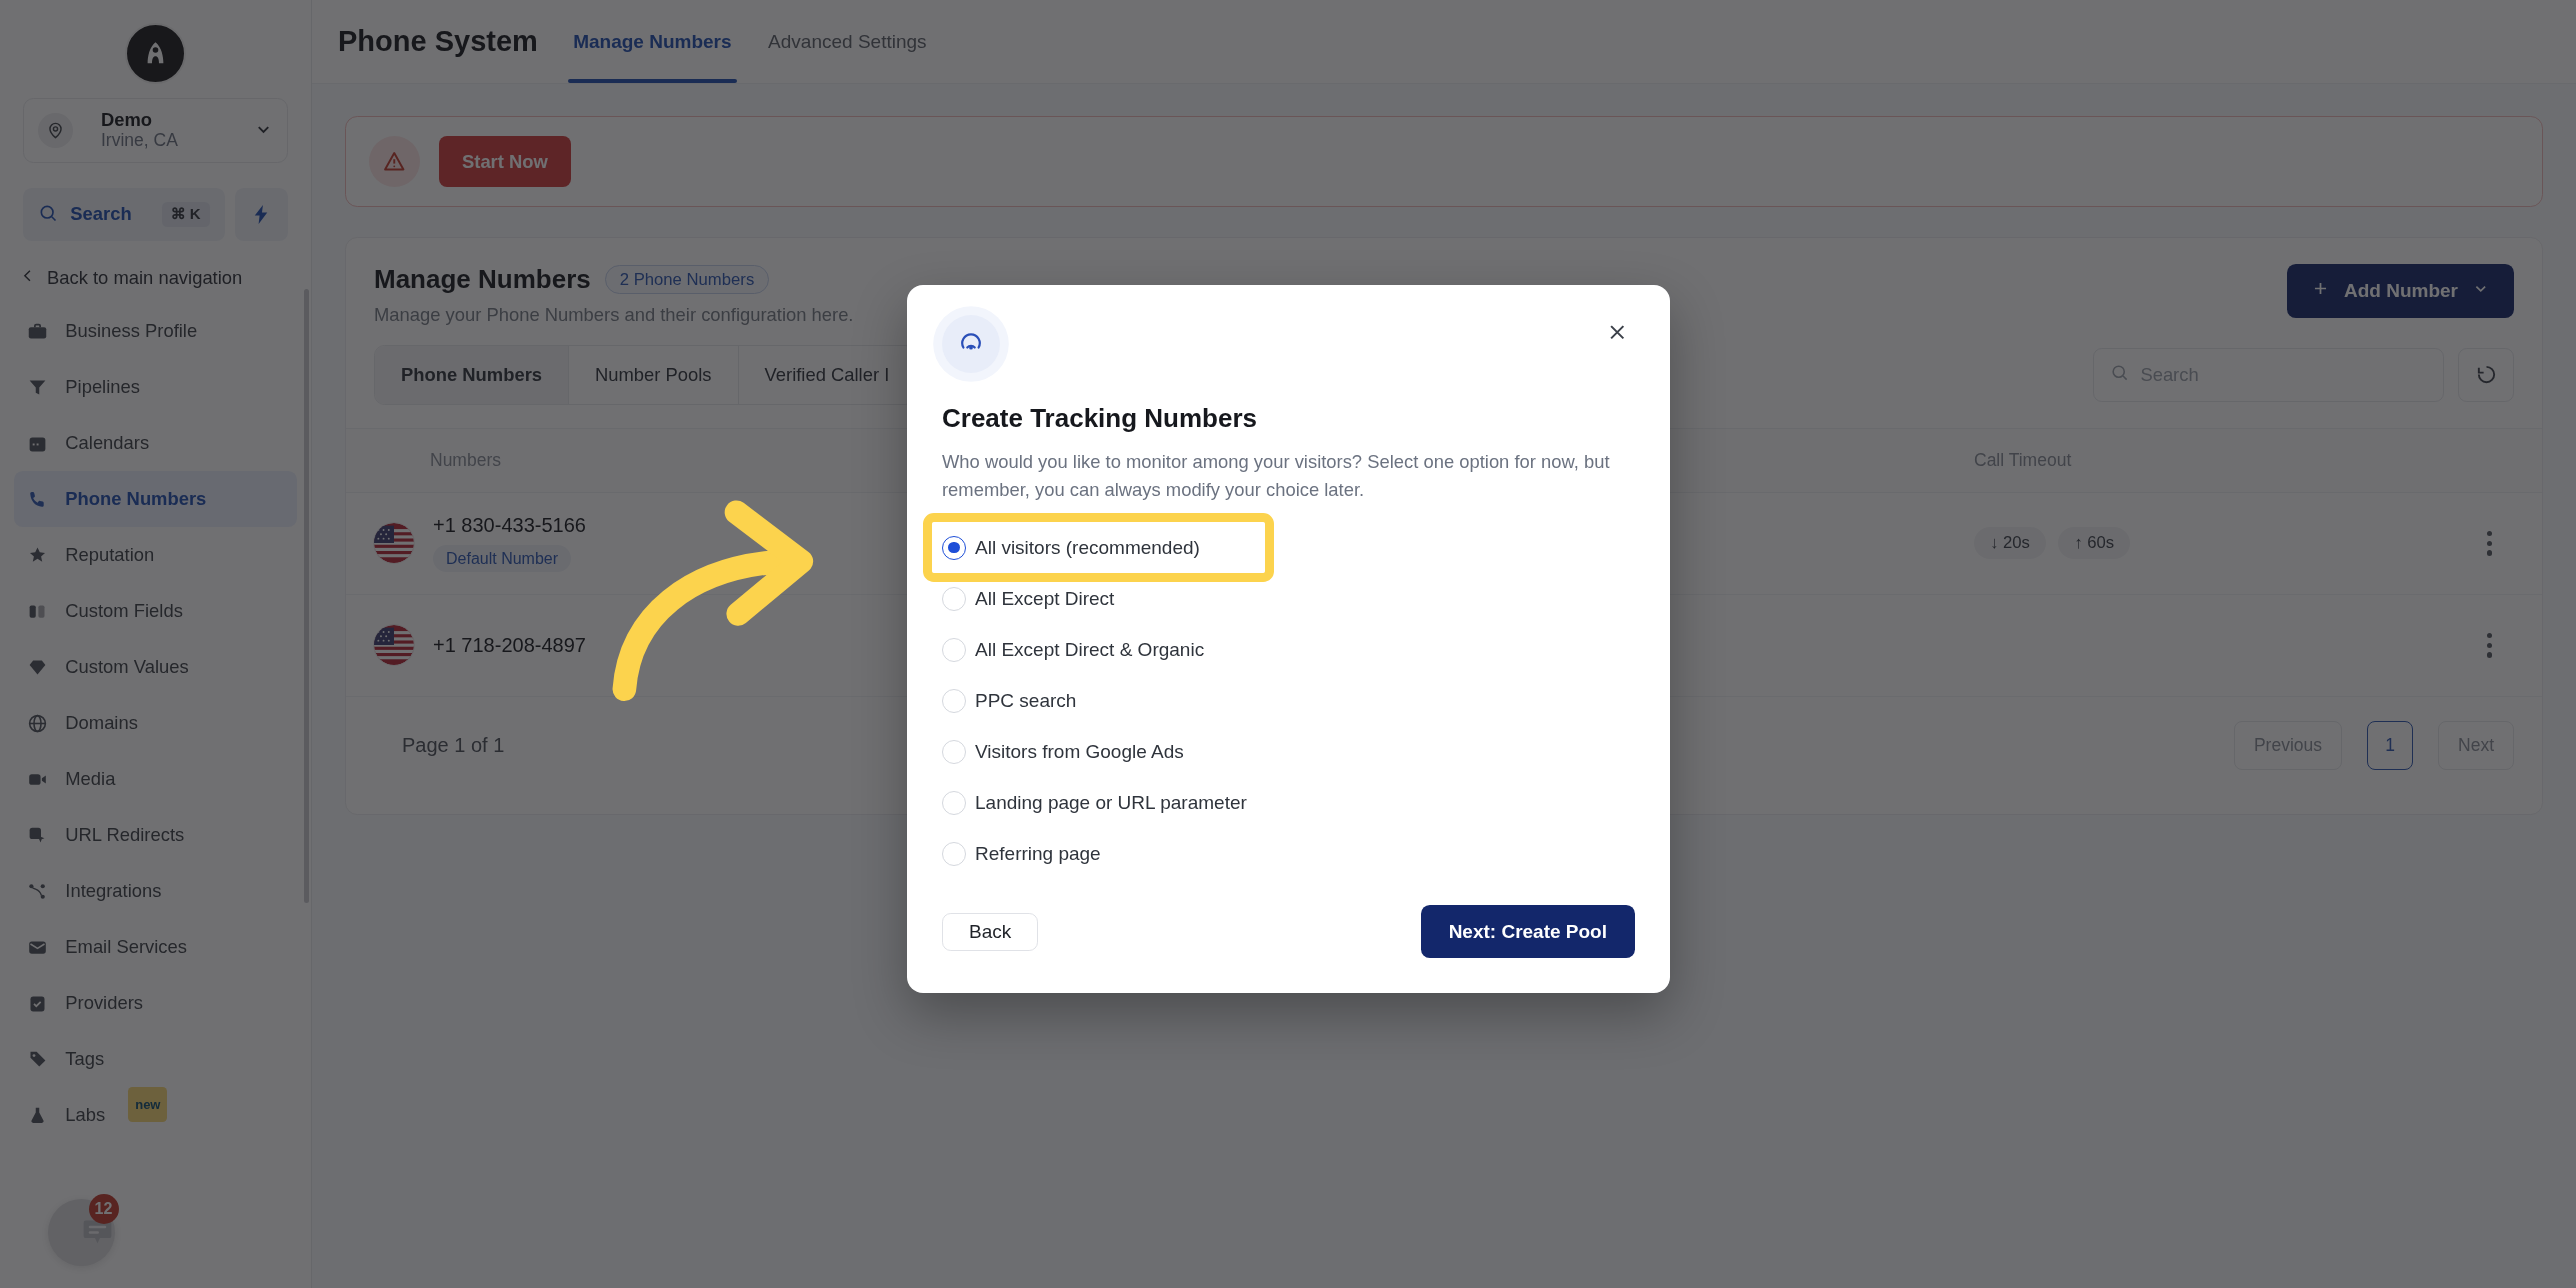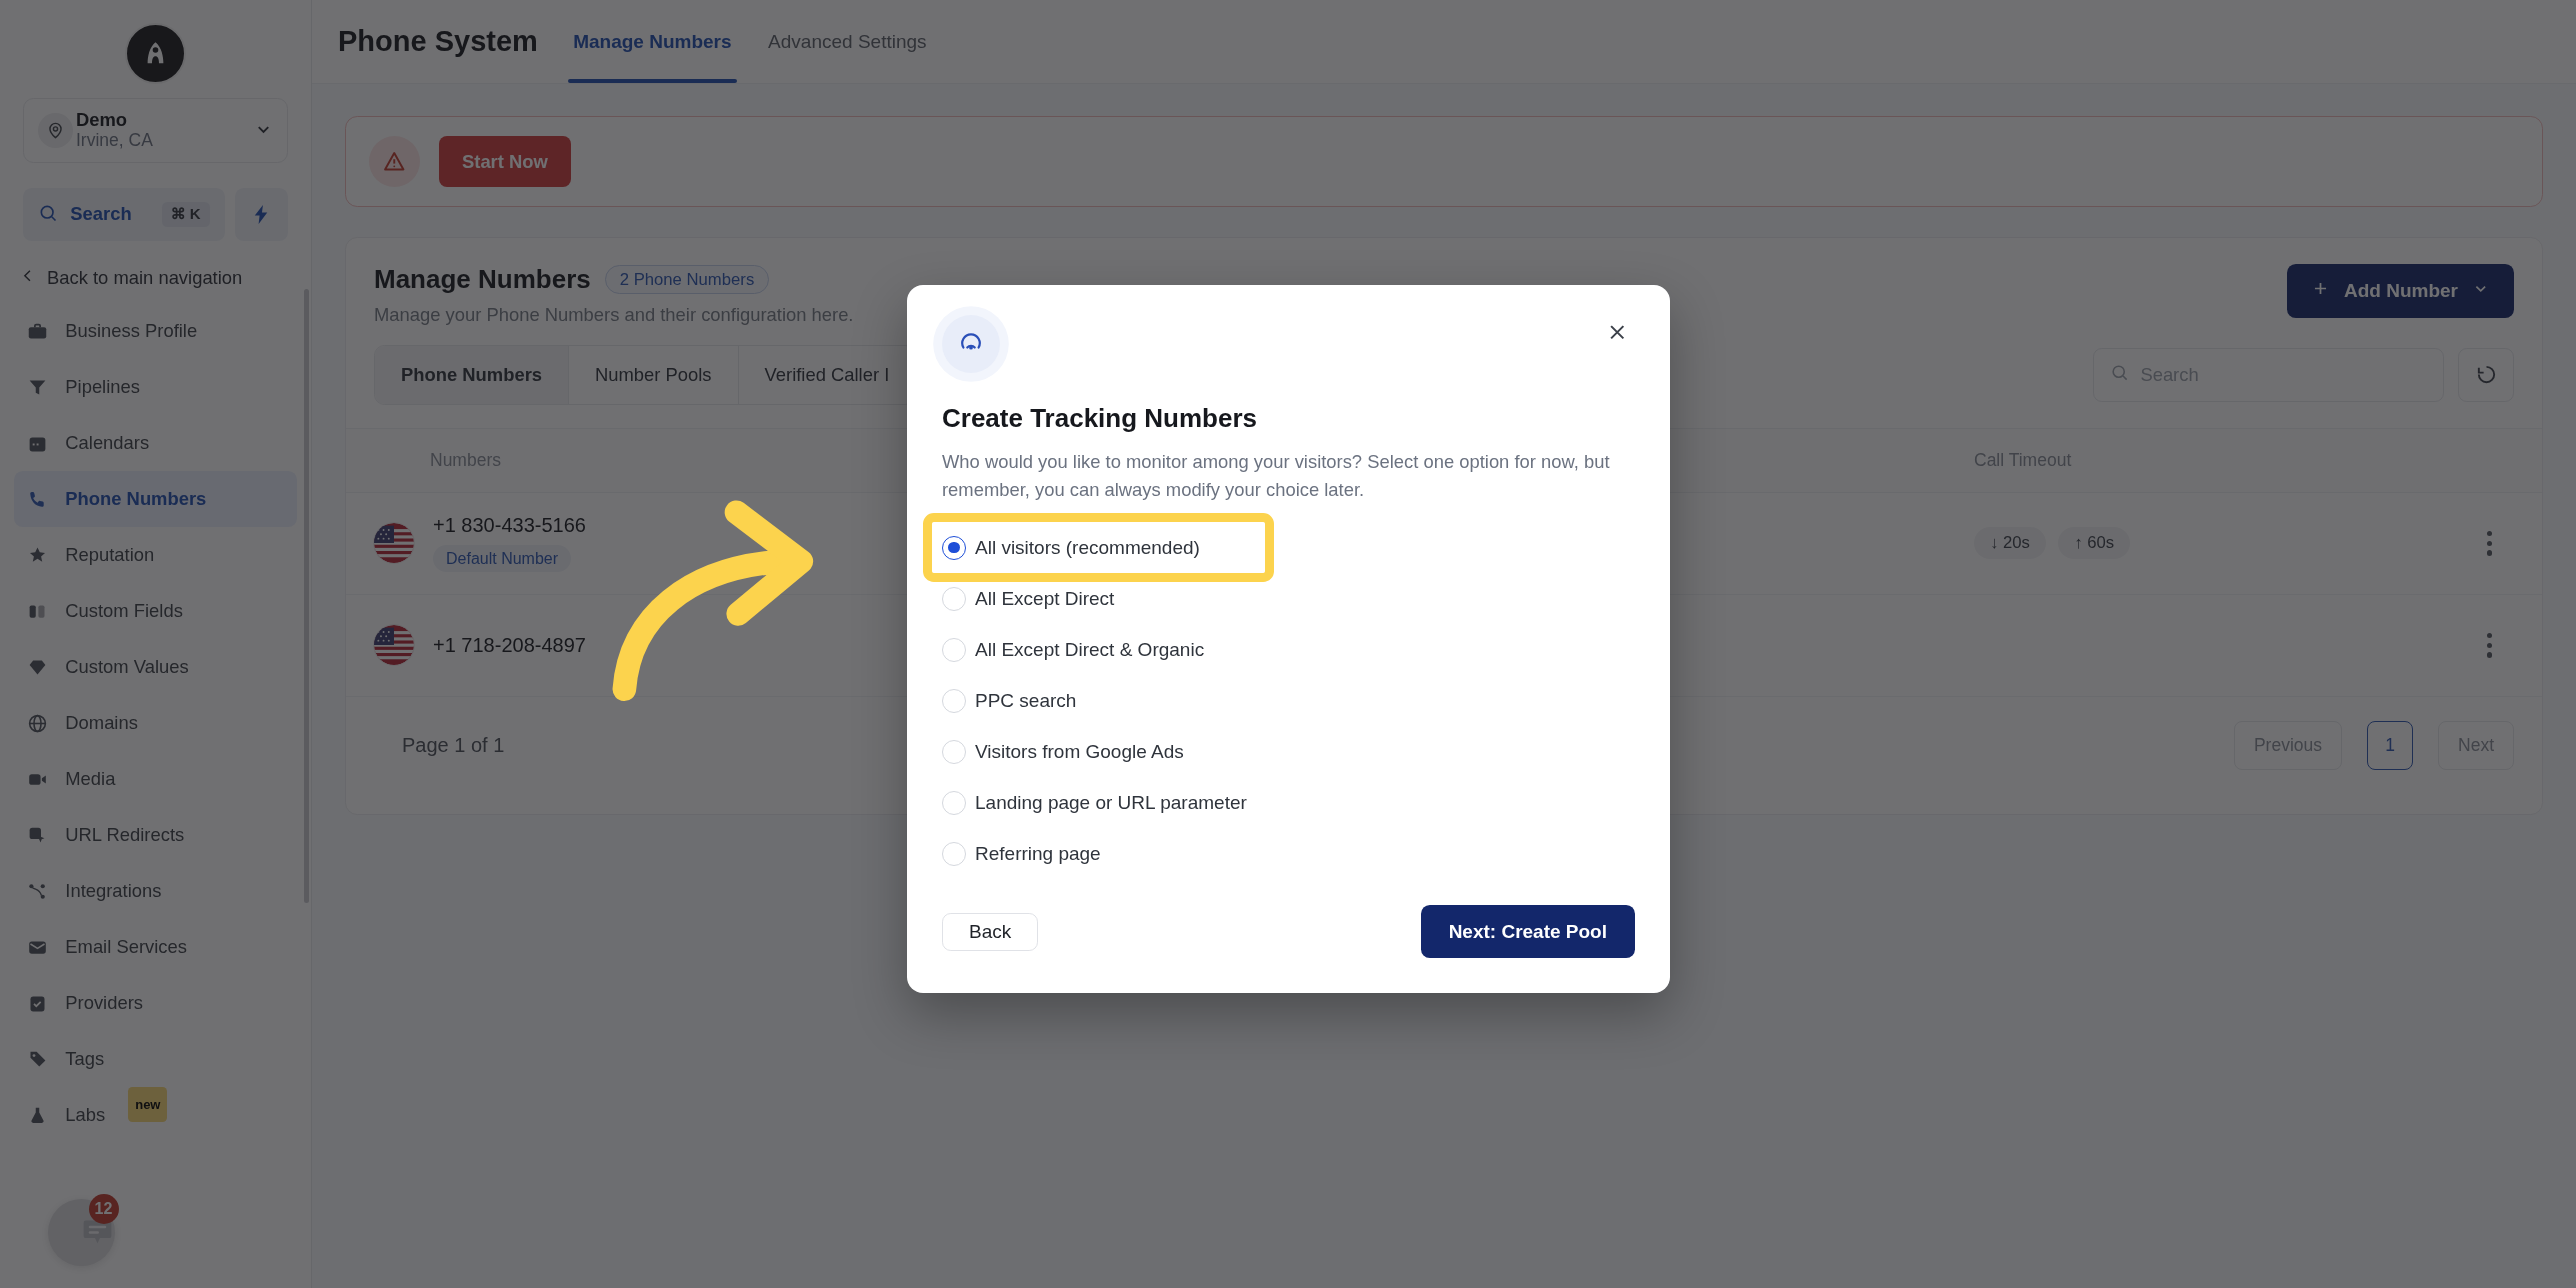--- a/index.html
+++ b/index.html
@@ -19,21 +19,21 @@
   .brand-wrap { padding: 23px 0 14px 0; display: flex; justify-content: center; }
   .brand-logo {
     width: 61px; height: 61px; border-radius: 50%;
     background: #18181b; display: flex; align-items: center; justify-content: center;
     border: 2.6px solid #f0f0f0; position: relative;
   }
   .brand-logo svg { display:block; }
 
   .loc-card {
     margin: 0 23px; border: 0.9px solid #e6e7ea; border-radius: 10.5px;
-    height: 65px; display: flex; align-items: center; padding: 0 14px; gap: 3px;
+    height: 65px; display: flex; align-items: center; padding: 0 14px; gap: 28px;
   }
   .loc-avatar {
     width: 35px; height: 35px; border-radius: 50%; background: #ececee;
     display: flex; align-items: center; justify-content: center; flex: 0 0 auto;
   }
   .loc-text { flex: 1 1 auto; min-width: 0; }
   .loc-name { font-size: 18.4px; font-weight: 700; color: #16181d; line-height: 1.15; }
   .loc-sub { font-size: 17.5px; color: #6b7280; line-height: 1.25; }
   .chev-down { flex: 0 0 auto; }
 
@@ -60,21 +60,21 @@
   .nav-list { margin-top: 5.3px; padding: 0 14px; overflow: hidden; flex: 1 1 auto; }
   .nav-item {
     display: flex; align-items: center; gap: 16px;
     height: 56px; padding: 0 12.3px; border-radius: 8.8px;
     font-size: 18.4px; color: #3b3f46;
   }
   .nav-item.active { background: #eaeffb; color: #1f4eb0; font-weight: 600; }
   .nav-ico { width: 23px; height: 23px; flex: 0 0 auto; display:flex; align-items:center; justify-content:center; }
   .nav-label { white-space: nowrap; }
   .badge-new {
-    background: #f7d774; color: #000000; font-size: 13px; font-weight: 700;
+    background: #f7d774; color: #0c4a6e; font-size: 13px; font-weight: 700;
     border-radius: 4.4px; padding: 10px 7px; margin-left: 7px;
     position: relative; top: -10.5px;
   }
 
   .chat-fab {
     position: absolute; left: 48px; bottom: 22px;
     width: 67px; height: 67px; border-radius: 50%;
     background: #d9d9dc; display: flex; align-items: center; justify-content: flex-end;
     box-shadow: 0 1.8px 8.8px rgba(0,0,0,.12);
   }

